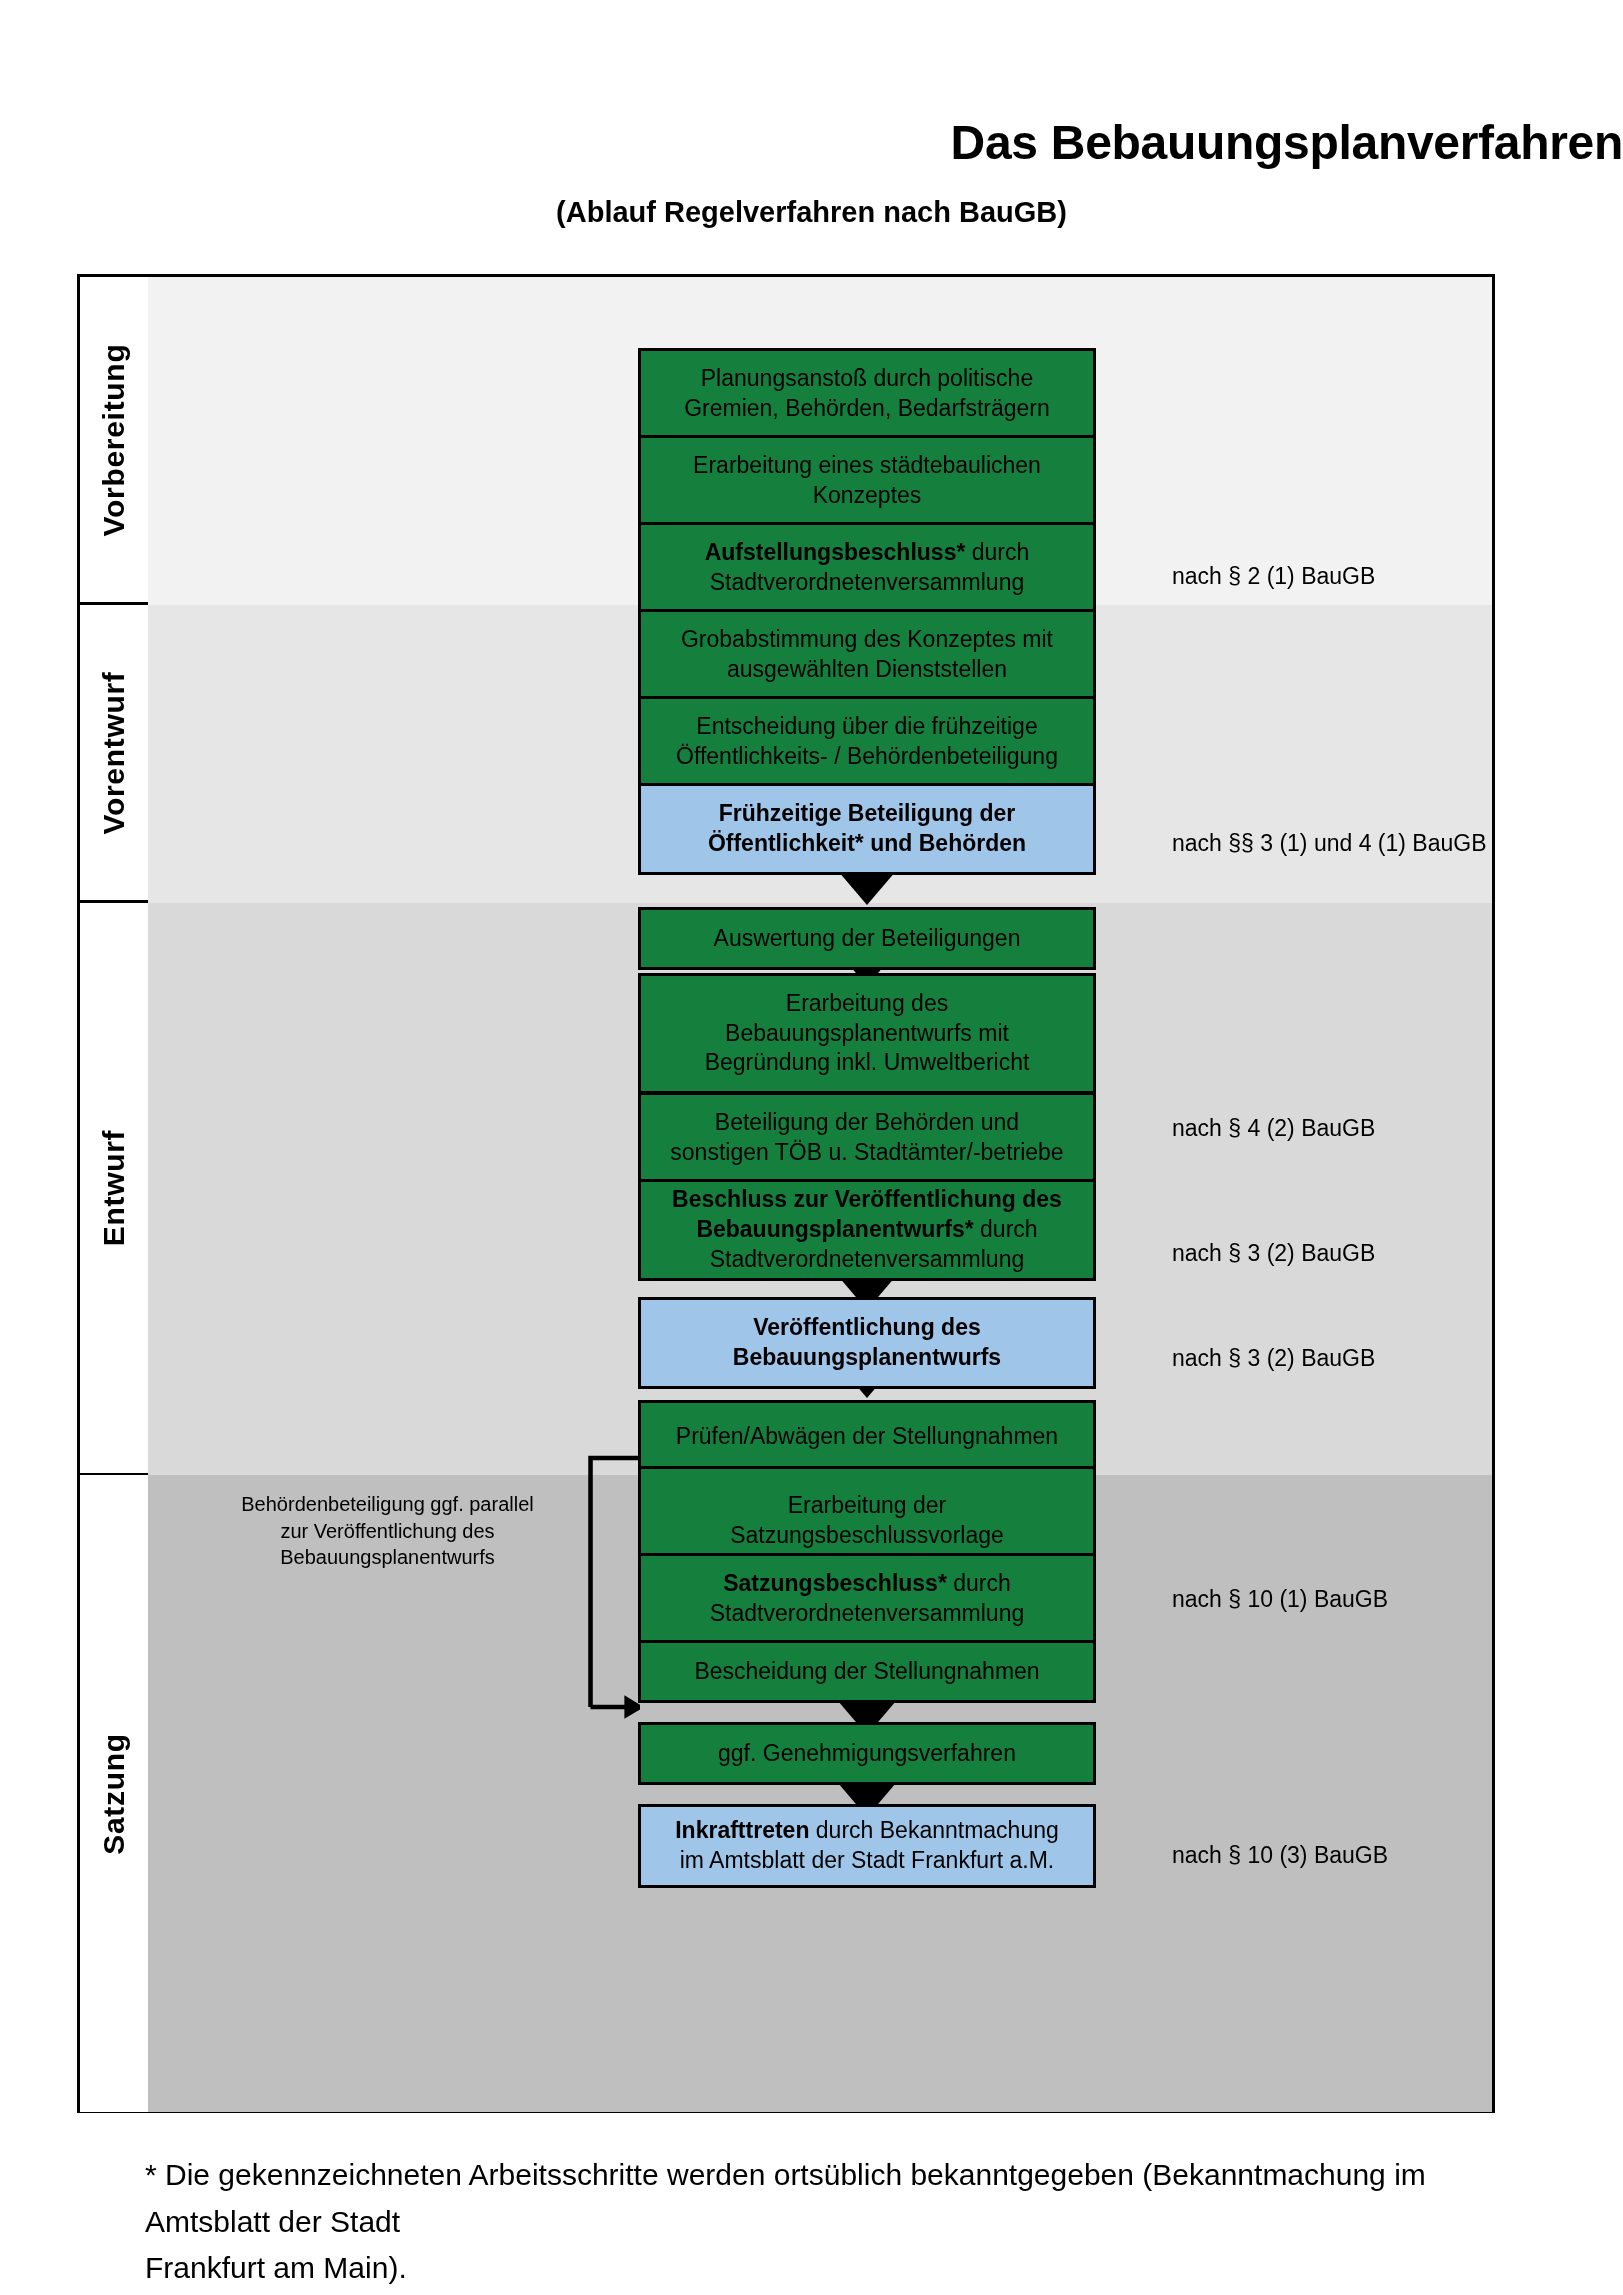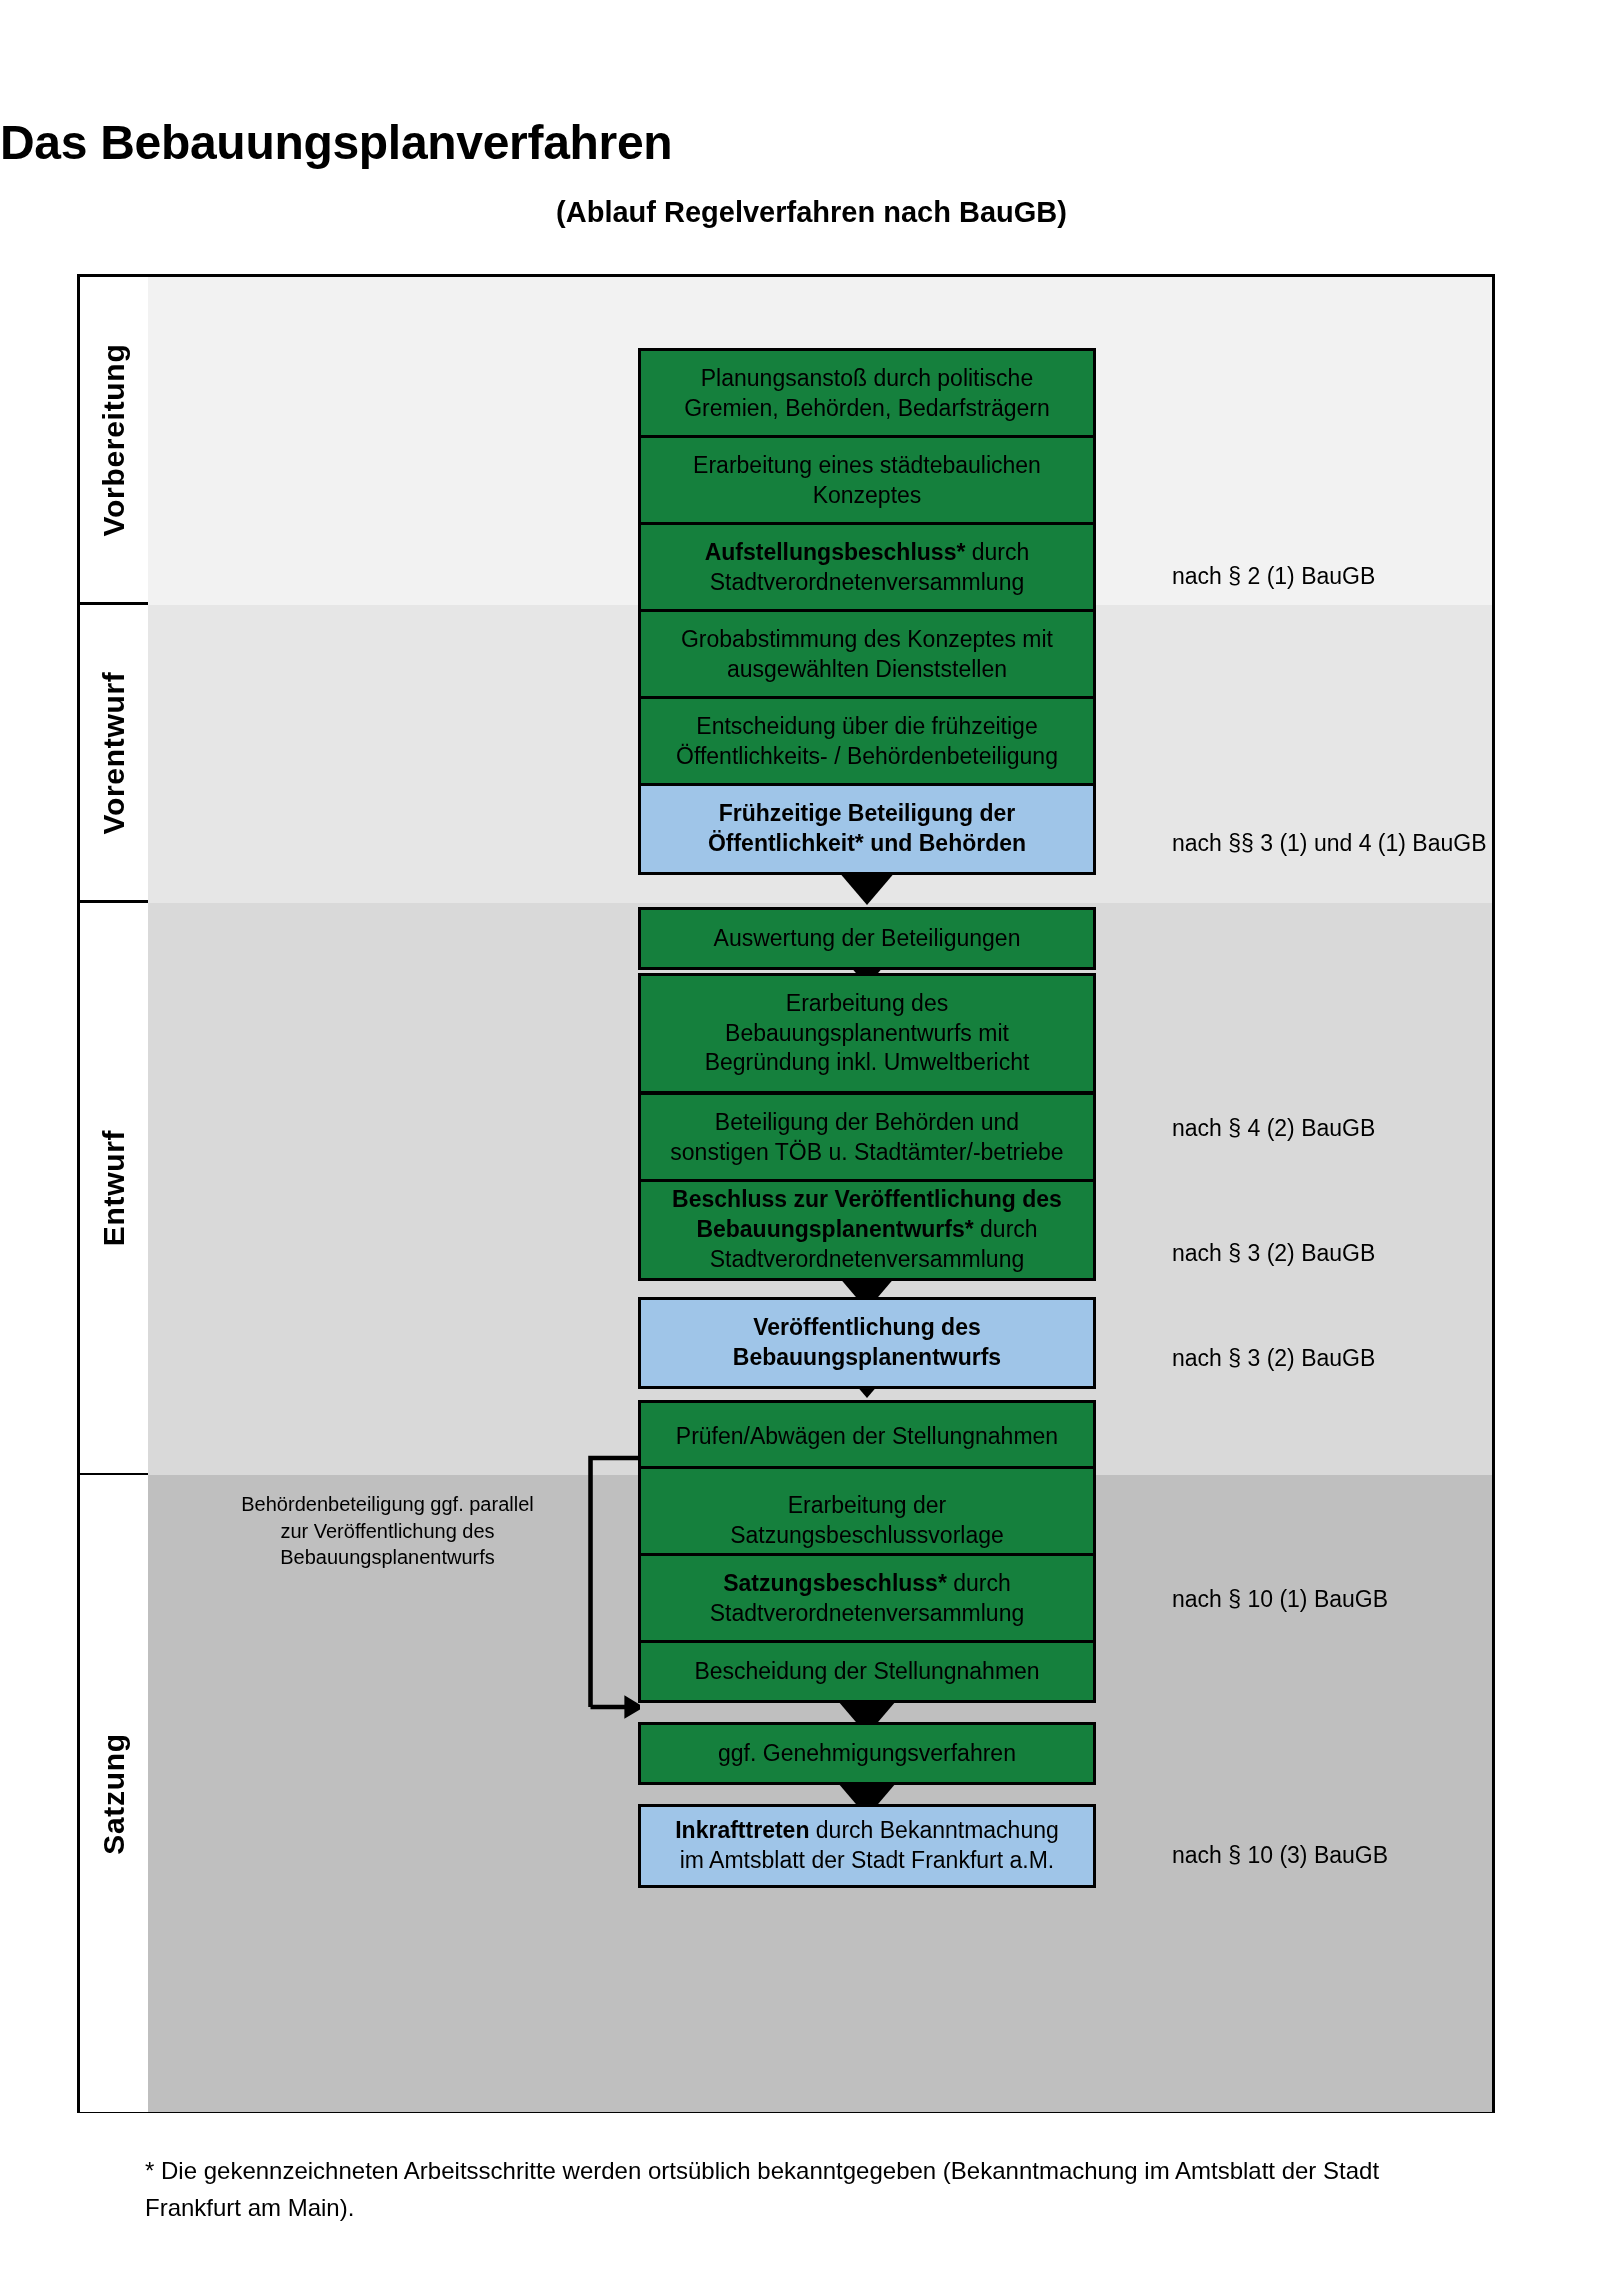--- a/index.html
+++ b/index.html
@@ -6,21 +6,21 @@
   body{
     width:1623px;height:2295px;
     font-family:"Liberation Sans","DejaVu Sans",sans-serif;
     color:#000;
     position:relative;
     overflow:hidden;
   }
   
   #header{position:absolute;left:0;top:0;width:1623px;}
   #doc-title{
-    text-align:left;font-weight:bold;font-size:48px;
+    text-align:right;font-weight:bold;font-size:48px;
     letter-spacing:-0.3px;margin-top:117px;line-height:1.1;
   }
   #doc-subtitle{
     text-align:center;font-weight:bold;font-size:29px;
     margin-top:27.5px;line-height:1.1;
   }
 
   
   #diagram-frame{
     position:absolute;
@@ -120,21 +120,21 @@
     left:504px;top:1177px;
     width:56px;height:274px;
     z-index:5;
   }
 
   
   #footnote{
     position:absolute;
     left:145px;top:2152px;
     width:1348px;
-    font-size:24px;
+    font-size:30px;
     line-height:1.55;
   }
 </style>
 </head>
 <body>
 
 <div id="header">
   <div id="doc-title">Das Bebauungsplanverfahren</div>
   <div id="doc-subtitle">(Ablauf Regelverfahren nach BauGB)</div>
 </div>

